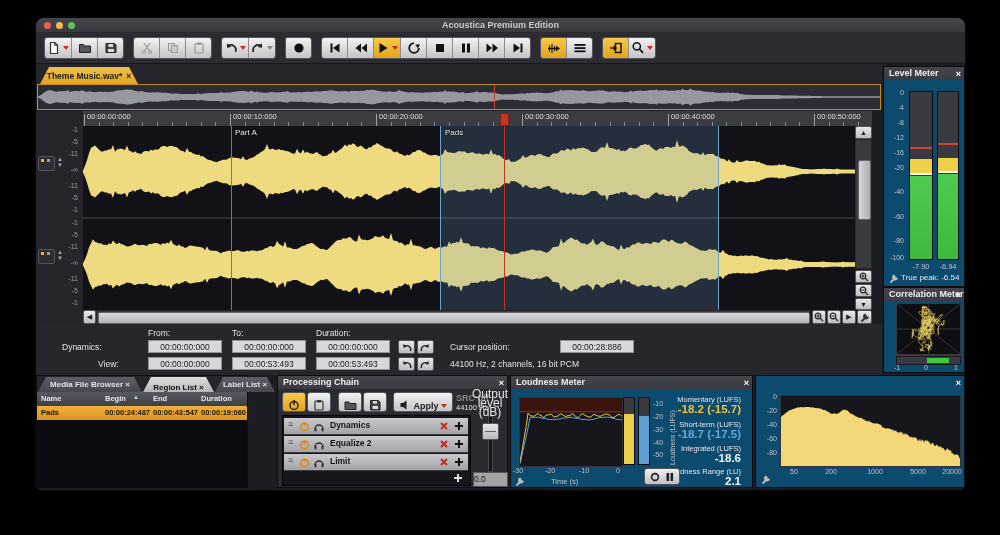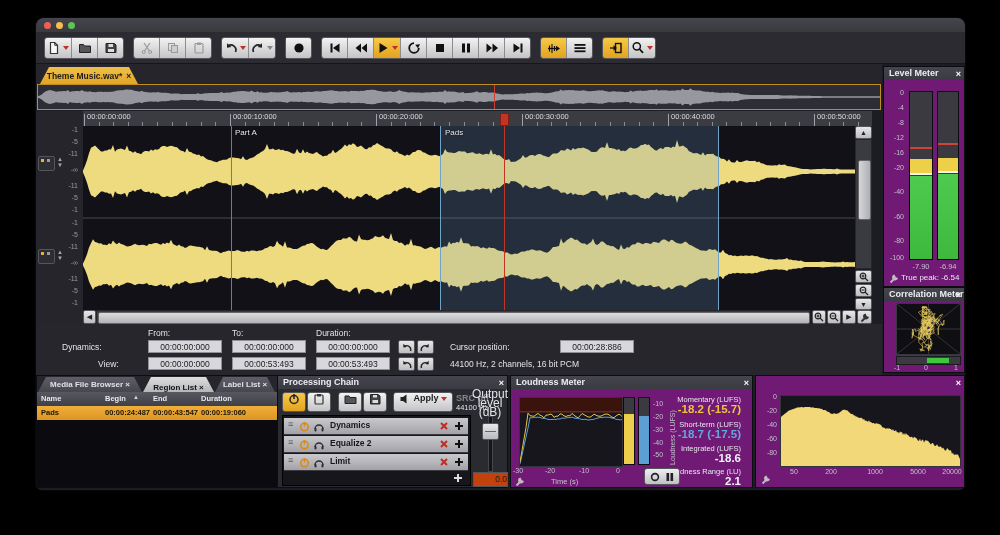--- a/index.html
+++ b/index.html
@@ -48,59 +48,60 @@
   .vthumb{position:absolute;left:2px;top:20px;width:11px;height:58px;background:linear-gradient(90deg,#d6d6da,#aeaeb4);border:1px solid #666;border-radius:2px;}
   .htrack{position:absolute;left:60px;top:292px;width:714px;height:14px;background:#3a3a41;border:1px solid #26262c;box-sizing:border-box;}
   .hthumb{position:absolute;left:1px;top:1px;width:710px;height:10px;background:linear-gradient(#dcdcde,#b2b2b8);border:1px solid #666;border-radius:2px;}
   
   .inforow{position:absolute;left:0;top:306px;width:846px;height:51px;background:#26262c;font-size:8.5px;color:#e2e2e8;}
   .ilab{position:absolute;}
   .field{position:absolute;width:74px;height:13px;background:#d8d8dc;border:1px solid #909096;box-sizing:border-box;
     color:#1b1b1f;font-size:8.5px;text-align:center;line-height:11px;}
   .ubtn{position:absolute;width:17px;height:14px;}
   
-  .panel{position:absolute;background:#701a75;border:1px solid #0d0d11;box-sizing:border-box;}
+  .panel{position:absolute;background:#0c4a6e;border:1px solid #0d0d11;box-sizing:border-box;}
   .ptitle{position:absolute;left:0;top:0;width:100%;height:13px;background:linear-gradient(#45454e,#3a3a42);
     font-size:9px;font-weight:bold;color:#ececf2;line-height:13px;padding-left:5px;box-sizing:border-box;}
   .px{position:absolute;right:3px;top:0;font-weight:bold;color:#fff;cursor:pointer;font-size:9px;}
   .tl{position:absolute;font-size:7px;color:#c2c2ca;}
   .bar{position:absolute;background:#3a3a40;border:1px solid #0c0c10;box-sizing:border-box;overflow:hidden;}
   .seg{position:absolute;left:0;width:100%;}
   
   .dtab{position:absolute;top:1px;height:15px;clip-path:polygon(8px 0,calc(100% - 8px) 0,100% 100%,0 100%);
     display:flex;align-items:center;justify-content:center;font-size:8px;font-weight:bold;cursor:pointer;}
   .dtab.off{background:linear-gradient(#5e5e68,#46464e);color:#e0e0e6;}
   .dtab.on{background:linear-gradient(#dededf,#b6b6ba);color:#131317;}
   .thead{position:absolute;left:0;top:16px;width:100%;height:14px;background:linear-gradient(#585860,#3f3f47);
     font-size:7.5px;font-weight:bold;color:#e8e8ee;}
   .trow{position:absolute;left:0;top:30px;width:100%;height:14px;background:linear-gradient(#f0ae3a,#dd9522);
     font-size:7.5px;color:#1c1607;font-weight:bold;}
   .tc{position:absolute;top:2px;white-space:nowrap;}
   
   .pbtn{height:20px;min-width:23px;background:linear-gradient(#f2f2f2,#c4c4c8);border:1px solid #55555c;border-radius:3px;
-    display:flex;align-items:flex-start;justify-content:center;cursor:pointer;box-sizing:border-box;}
+    display:flex;align-items:flex-end;justify-content:center;cursor:pointer;box-sizing:border-box;}
   .pbtn.yl{background:linear-gradient(#f6c948,#e2a31f);}
   .fxrow{position:absolute;left:1px;width:184px;height:16px;background:linear-gradient(#c9c9cd,#a2a2a8);
     border-bottom:1px solid #3a3a40;font-size:8.5px;font-weight:bold;color:#16161a;cursor:pointer;}
   .fxi{position:absolute;top:1px;}
   
   .lst{position:absolute;right:11px;text-align:right;font-size:7.5px;color:#e6e6ec;white-space:nowrap;}
   .lsv{position:absolute;right:11px;text-align:right;font-size:11.5px;font-weight:bold;white-space:nowrap;}
   .rot{writing-mode:vertical-rl;transform:rotate(180deg);font-size:7px;color:#c2c2ca;}
   .wrench{opacity:.9}
 </style>
 </head>
 <body>
 
 <div class="win">
 
   <div class="titlebar">
     <span class="light" style="left:8px;background:#ed5f57;"></span>
     <span class="light" style="left:20px;background:#f5bd4f;"></span>
     <span class="light" style="left:32px;background:#61c354;"></span>
+    <div class="title">Acoustica Premium Edition</div>
   </div>
 
   <div class="toolbar" id="toolbar">
       <div class="tgroup">
         <div class="tbn">
           <svg width="14" height="14" viewBox="0 0 14 14">
             <path d="M3.5 1.5h4.2l2.8 2.8v8.2H3.5z" fill="#f8f8f8" stroke="#333" stroke-width="1.2"></path>
             <path d="M7.7 1.5v2.8h2.8" fill="none" stroke="#333"></path>
           </svg>
           <span class="crt" style="border-top-color:#c03028"></span>
@@ -443,21 +444,21 @@
       </svg>
     </div>
     <div class="abs" style="left:12px;top:68px;width:63px;height:7px;background:#3a3a40;border:1px solid #1a1a20;">
       <div class="abs" style="left:30px;top:1px;width:22px;height:5px;background:#3fc83f;"></div>
     </div>
     <span class="tl" style="left:10px;top:76px;">-1</span>
     <span class="tl" style="left:40px;top:76px;">0</span>
     <span class="tl" style="left:70px;top:76px;">1</span>
   </div>
 
-  <div class="panel" style="left:0px;top:357px;width:242px;height:113px;background:#0b0b0f;">
+  <div class="panel" style="left:0px;top:357px;width:212px;height:113px;background:#0b0b0f;">
     <div class="abs" style="left:0;top:0;width:100%;height:16px;background:#25252b;">
       <div class="dtab off" style="left:1px;width:104px;">
         <span>Media File Browser</span>&nbsp;<span>×</span></div>
       <div class="dtab on" style="left:106px;width:71px;align-items:flex-end;">
         <span>Region List</span>&nbsp;<span>×</span></div>
       <div class="dtab off" style="left:178px;width:60px;">
         <span>Label List</span>&nbsp;<span>×</span></div>
     </div>
     <div class="thead">
       <span class="tc" style="left:4px">Name</span>
@@ -573,21 +574,21 @@
       </div>
       <svg class="abs" style="left:170px;top:57px" width="10" height="10">
           <path d="M5 1v8M1 5h8" stroke="#ddd" stroke-width="2"></path>
         </svg>
     </div>
 
     <div class="abs" style="left:210px;top:40px;width:3px;height:54px;background:#15151a;border:1px solid #45454c;"></div>
     <div class="abs" style="left:204px;top:47px;width:15px;height:15px;background:linear-gradient(#e8e8ea,#b8b8be);border:1px solid #55555c;border-radius:2px;">
       <div class="abs" style="left:2px;top:7px;width:11px;height:1px;background:#666;"></div>
       </div>
-    <div class="abs" style="left:195px;top:96px;width:33px;height:13px;background:#c2410c;border:1px solid #55555c;font-size:8.5px;color:#1b1b1f;text-align:right;line-height:12px;">0.0</div>
+    <div class="abs" style="left:195px;top:96px;width:33px;height:13px;background:#a3a3a3;border:1px solid #55555c;font-size:8.5px;color:#1b1b1f;text-align:left;line-height:12px;">0.0</div>
   </div>
 
   <div class="panel" style="left:474px;top:357px;width:243px;height:113px;">
     <div class="ptitle">Loudness Meter</div>
     <span class="px" style="top:2px;">×</span>
     <div class="abs" style="left:8px;top:21px;width:102px;height:68px;background:#16161c;border:1px solid #33333b;">
       <svg width="102" height="68">
         <rect x="0" y="0" width="102" height="13" fill="#3b130d"></rect>
         <rect x="0" y="13" width="102" height="1.5" fill="#79241a"></rect>
         <polyline id="lml-b" fill="none" stroke="#5c9fd4" stroke-width="1" points="0,66.0 2,57.0 4,48.0 6,39.0 8,30.0 10,19.6 12,19.8 14,19.3 16,19.3 18,19.2 20,19.5 22,20.2 24,20.5 26,20.7 28,21.4 30,21.6 32,21.5 34,21.3 36,21.5 38,20.8 40,21.1 42,20.0 44,20.3 46,19.9 48,19.5 50,19.7 52,19.1 54,20.0 56,20.3 58,20.3 60,20.9 62,21.5 64,21.4 66,21.3 68,22.1 70,21.7 72,21.6 74,21.3 76,20.5 78,20.1 80,19.4 82,19.7 84,19.2 86,19.2 88,19.2 90,19.5 92,20.2 94,20.3 96,21.4 98,21.4 100,21.9 102,21.7"></polyline>

